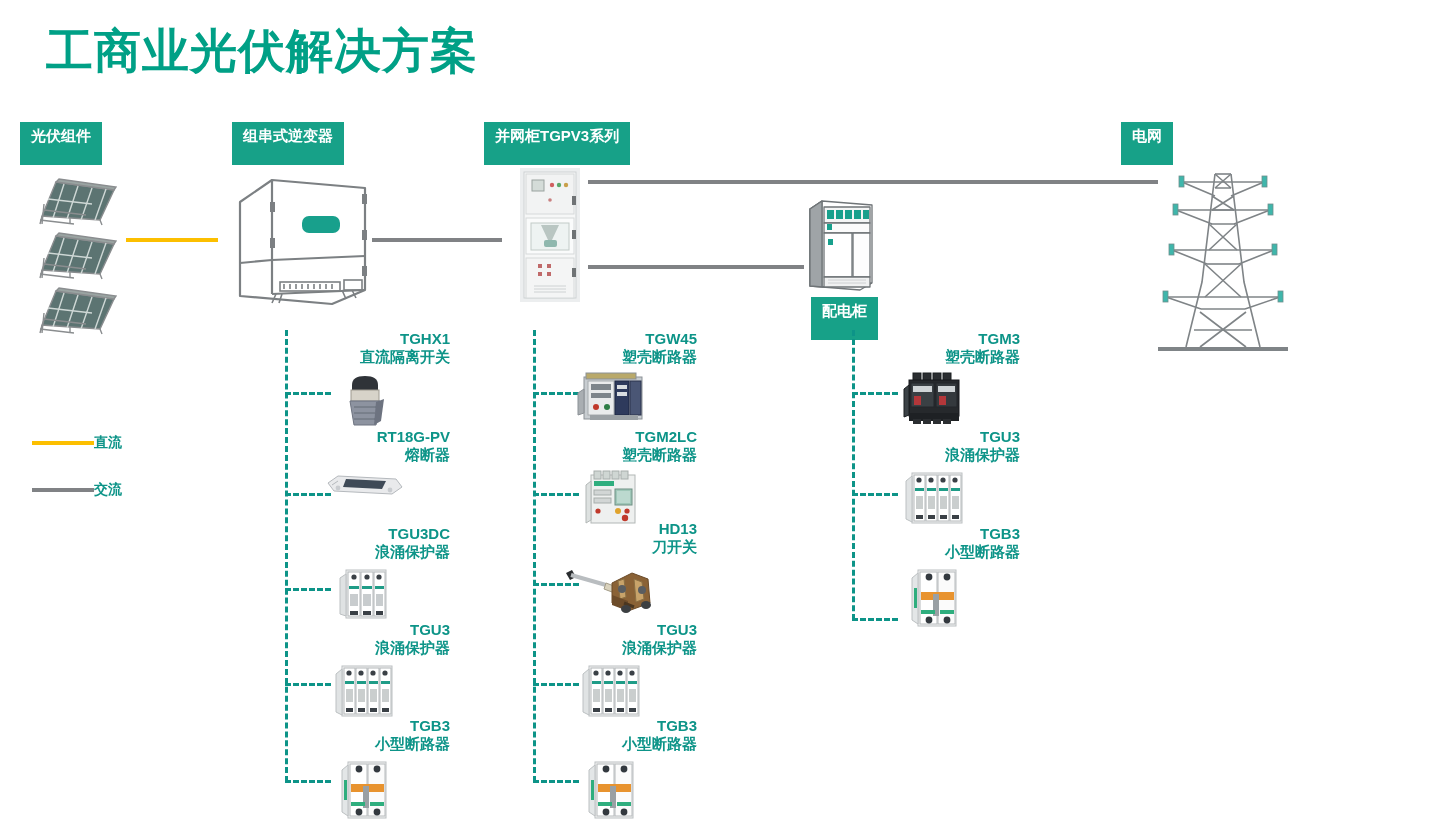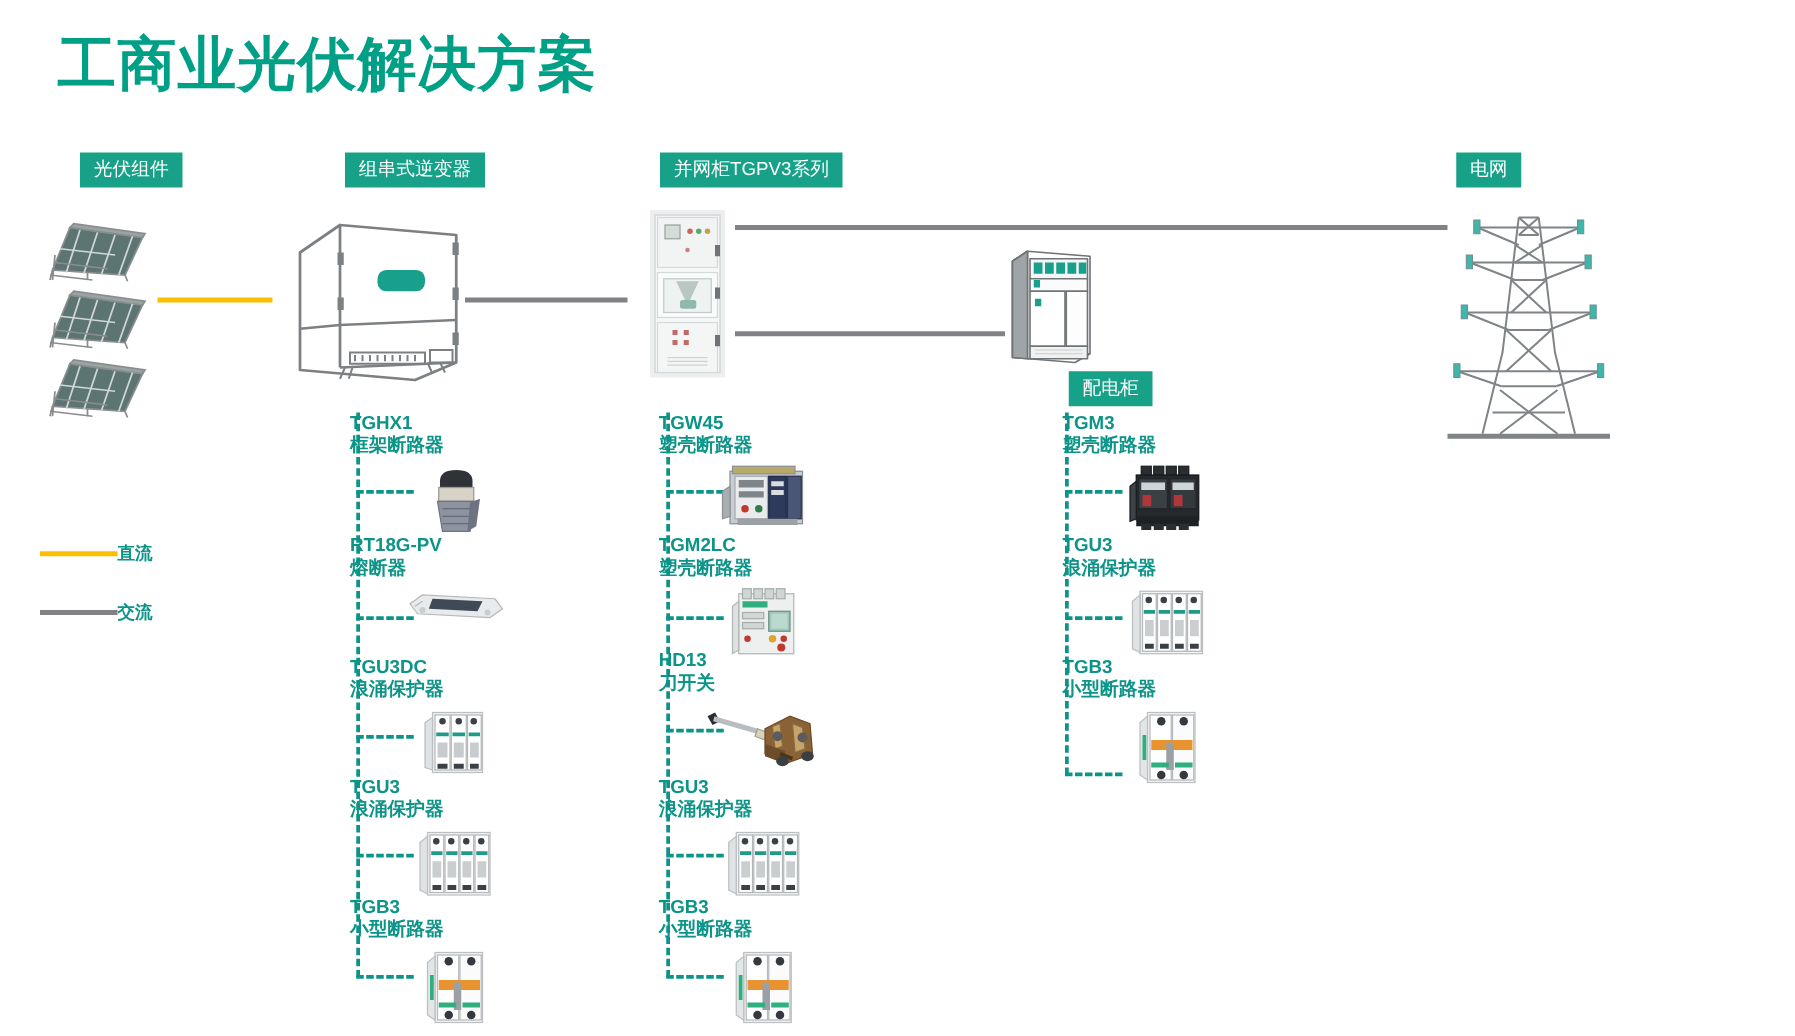--- a/index.html
+++ b/index.html
@@ -15,23 +15,23 @@
   .title {
     position: absolute; left: 46px; top: 20px;
     font-size: 47px; font-weight: 700; letter-spacing: 1px;
     color: #00a086; white-space: nowrap;
   }
 
   
   .badge {
     position: absolute;
     background: #17a188; color: #ffffff;
-    font-size: 15px; font-weight: 400;
-    padding: 6px 11px 7px 11px;
-    white-space: nowrap; line-height: 1; margin-left: 44px;
+    font-size: 15px; font-weight: 700;
+    padding: 6px 11px 22px 11px;
+    white-space: nowrap; line-height: 1;
   }
 
   
   .line { position: absolute; }
   .line.dc { background: #fcbf00; height: 4px; }
   .line.ac { background: #808285; height: 4px; }
 
   
   .legend-row { position: absolute; display: flex; align-items: center; }
   .legend-swatch { width: 62px; height: 4px; }
@@ -45,21 +45,21 @@
   
   .col { position: absolute; }
   .spine {
     position: absolute; top: 0; left: 0; width: 0;
     border-left: 3px dashed #0d9488;
   }
   .branch {
     position: absolute; height: 0; width: 46px;
     border-top: 3px dashed #0d9488;
   }
-  .item { position: absolute; text-align: left; width: 170px; }
+  .item { position: absolute; text-align: right; width: 170px; }
   .item .code {
     color: #0d9488; font-size: 15px; font-weight: 700;
     line-height: 1.18; white-space: nowrap;
   }
   .item .desc {
     color: #0d9488; font-size: 15px; font-weight: 700;
     line-height: 1.18; white-space: nowrap;
   }
   .item .pic {
     margin: 4px auto 0 auto;
@@ -283,21 +283,21 @@
     <div class="spine" style="height:452px;"></div>
 
     <div class="branch" style="left:0; top:62px;"></div>
     <div class="branch" style="left:0; top:163px;"></div>
     <div class="branch" style="left:0; top:258px;"></div>
     <div class="branch" style="left:0; top:353px;"></div>
     <div class="branch" style="left:0; top:450px;"></div>
 
     <div class="item" style="left:-5px; top:0;">
       <div class="code">TGHX1</div>
-      <div class="desc">框架断路器</div>
+      <div class="desc">直流隔离开关</div>
       <div class="pic">
         <svg width="66" height="62" viewBox="0 0 66 62" style="margin:0 auto;">
           <path d="M20 16 q0-9 13-9 q13 0 13 9 l0 6 l-26 0 z" fill="#2f3338"></path>
           <rect x="19" y="21" width="28" height="11" fill="#d7d3c9" stroke="#9e9a90"></rect>
           <path d="M18 32 L48 32 L44 56 L22 56 Z" fill="#8d93a0" stroke="#6d7380"></path>
           <path d="M44 33 L52 30 L49 52 L42 56 Z" fill="#6d7380"></path>
           <g stroke="#5c626d" stroke-width="0.8">
             <path d="M22 38 h22 M22 44 h21 M22 50 h21"></path>
           </g>
         </svg>

